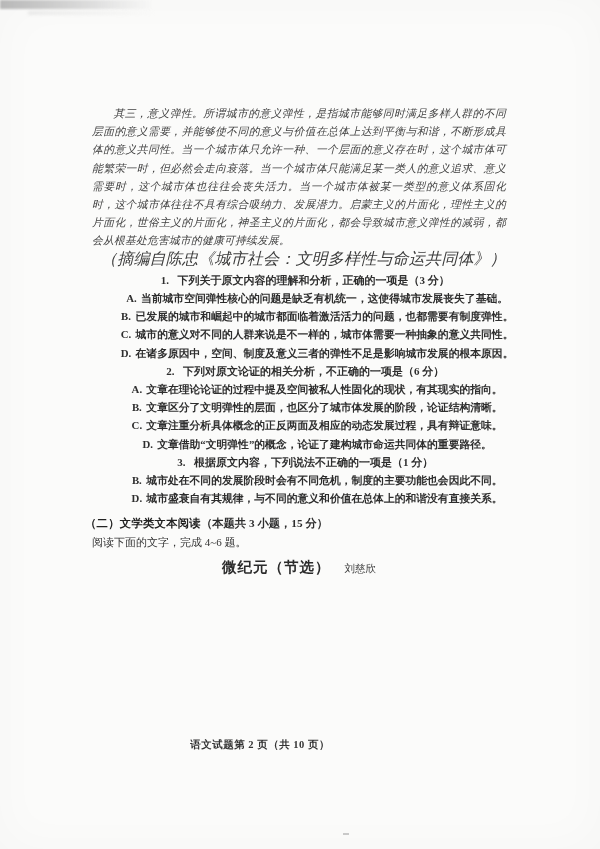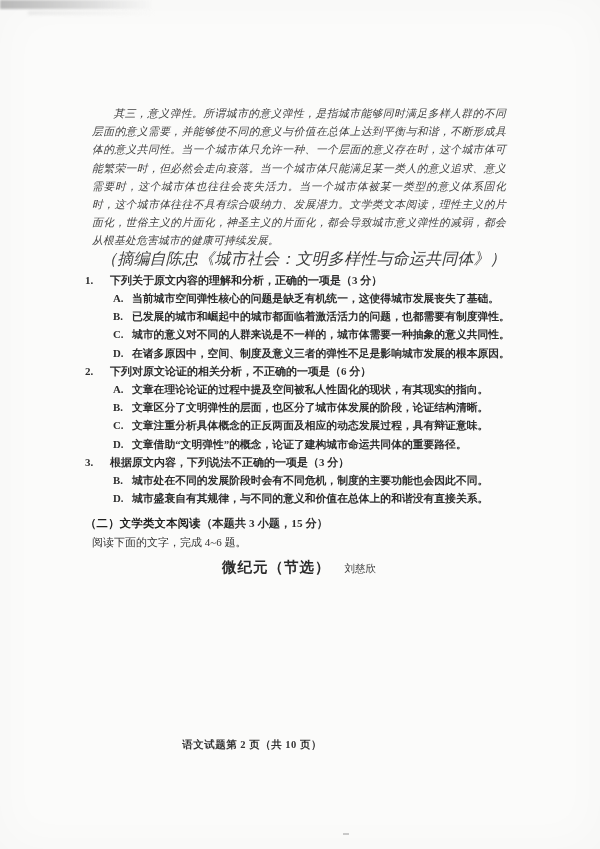--- a/index.html
+++ b/index.html
@@ -35,71 +35,71 @@
     margin:0;font-size:10.8px;line-height:18.2px;
     text-align:justify;text-indent:2em;
     font-style:italic;color:#424242;
     letter-spacing:.2px;
   }
   .citation{
     font-size:16px;line-height:18.2px;text-align:right;
     font-style:italic;color:#3d3d3d;letter-spacing:.2px;
   }
   
-  .questions{margin-left:-7px;margin-top:3px;width:432px;}
+  .questions{margin-left:-7px;margin-top:3px;width:432px;text-align:center;}
   .question{margin:0;}
   .q-stem{font-size:11px;line-height:18.2px;font-weight:700;color:#2e2e2e;}
   .q-num{display:inline-block;width:25px;}
   .q-option{margin-left:28px;font-size:10.8px;line-height:18.2px;font-weight:700;color:#2e2e2e;white-space:nowrap;}
   .opt-label{display:inline-block;width:19px;}
   
   .section-header{margin-top:7px;margin-left:-7px;font-size:11.3px;line-height:18.2px;}
   .sh-bold{font-weight:700;color:#222222;font-family:"Liberation Sans","DejaVu Sans",sans-serif;letter-spacing:.3px;}
   .sh-meta{font-weight:700;color:#2e2e2e;}
   .instruction{font-size:11px;line-height:18.2px;color:#333333;}
   .story-title{text-align:center;line-height:17.5px;margin-top:7px;}
   .st-main{font-size:14.5px;font-weight:700;color:#2b2b2b;letter-spacing:1px;}
   .st-author{font-size:10.5px;color:#3a3a3a;margin-left:14px;}
   .story{margin-top:2px;}
   .footer{
-    position:absolute;left:4px;top:738px;width:496px;
+    position:absolute;left:12px;top:738px;width:496px;
     text-align:center;font-size:10.5px;font-weight:700;color:#333333;
     letter-spacing:.5px;
   }
 </style>
 </head>
 <body>
 
 <div class="page">
   <div class="smudge"></div>
   <div class="smudge2"></div>
 
   <div class="content">
     <div id="passage1">
-        <p class="para">其三，意义弹性。所谓城市的意义弹性，是指城市能够同时满足多样人群的不同层面的意义需要，并能够使不同的意义与价值在总体上达到平衡与和谐，不断形成具体的意义共同性。当一个城市体只允许一种、一个层面的意义存在时，这个城市体可能繁荣一时，但必然会走向衰落。当一个城市体只能满足某一类人的意义追求、意义需要时，这个城市体也往往会丧失活力。当一个城市体被某一类型的意义体系固化时，这个城市体往往不具有综合吸纳力、发展潜力。文学类文本阅读，理性主义的片面化，世俗主义的片面化，神圣主义的片面化，都会导致城市意义弹性的减弱，都会从根基处危害城市的健康可持续发展。</p>
+        <p class="para">其三，意义弹性。所谓城市的意义弹性，是指城市能够同时满足多样人群的不同层面的意义需要，并能够使不同的意义与价值在总体上达到平衡与和谐，不断形成具体的意义共同性。当一个城市体只允许一种、一个层面的意义存在时，这个城市体可能繁荣一时，但必然会走向衰落。当一个城市体只能满足某一类人的意义追求、意义需要时，这个城市体也往往会丧失活力。当一个城市体被某一类型的意义体系固化时，这个城市体往往不具有综合吸纳力、发展潜力。启蒙主义的片面化，理性主义的片面化，世俗主义的片面化，神圣主义的片面化，都会导致城市意义弹性的减弱，都会从根基处危害城市的健康可持续发展。</p>
       </div>
     <div class="citation">（摘编自陈忠《城市社会：文明多样性与命运共同体》）</div>
 
     <div id="questions" class="questions">
         <div class="question">
           <div class="q-stem"><span class="q-num">1.</span><span>下列关于原文内容的理解和分析，正确的一项是（3 分）</span></div>
           <div class="q-option"><span class="opt-label">A.</span><span>当前城市空间弹性核心的问题是缺乏有机统一，这使得城市发展丧失了基础。</span></div>
           <div class="q-option"><span class="opt-label">B.</span><span>已发展的城市和崛起中的城市都面临着激活活力的问题，也都需要有制度弹性。</span></div>
           <div class="q-option"><span class="opt-label">C.</span><span>城市的意义对不同的人群来说是不一样的，城市体需要一种抽象的意义共同性。</span></div>
           <div class="q-option"><span class="opt-label">D.</span><span>在诸多原因中，空间、制度及意义三者的弹性不足是影响城市发展的根本原因。</span></div>
         </div>
         <div class="question">
           <div class="q-stem"><span class="q-num">2.</span><span>下列对原文论证的相关分析，不正确的一项是（6 分）</span></div>
           <div class="q-option"><span class="opt-label">A.</span><span>文章在理论论证的过程中提及空间被私人性固化的现状，有其现实的指向。</span></div>
           <div class="q-option"><span class="opt-label">B.</span><span>文章区分了文明弹性的层面，也区分了城市体发展的阶段，论证结构清晰。</span></div>
           <div class="q-option"><span class="opt-label">C.</span><span>文章注重分析具体概念的正反两面及相应的动态发展过程，具有辩证意味。</span></div>
           <div class="q-option"><span class="opt-label">D.</span><span>文章借助“文明弹性”的概念，论证了建构城市命运共同体的重要路径。</span></div>
         </div>
         <div class="question">
-          <div class="q-stem"><span class="q-num">3.</span><span>根据原文内容，下列说法不正确的一项是（3 分）</span></div>
+          <div class="q-stem"><span class="q-num">3.</span><span>根据原文内容，下列说法不正确的一项是（1 分）</span></div>
           <div class="q-option"><span class="opt-label">B.</span><span>城市处在不同的发展阶段时会有不同危机，制度的主要功能也会因此不同。</span></div>
           <div class="q-option"><span class="opt-label">D.</span><span>城市盛衰自有其规律，与不同的意义和价值在总体上的和谐没有直接关系。</span></div>
         </div>
       </div>
 
     <div class="section-header">
       <span class="sh-bold">（二）文学类文本阅读</span><span class="sh-meta">（本题共 3 小题，15 分）</span>
     </div>
     <div class="instruction">阅读下面的文字，完成 4~6 题。</div>
 

